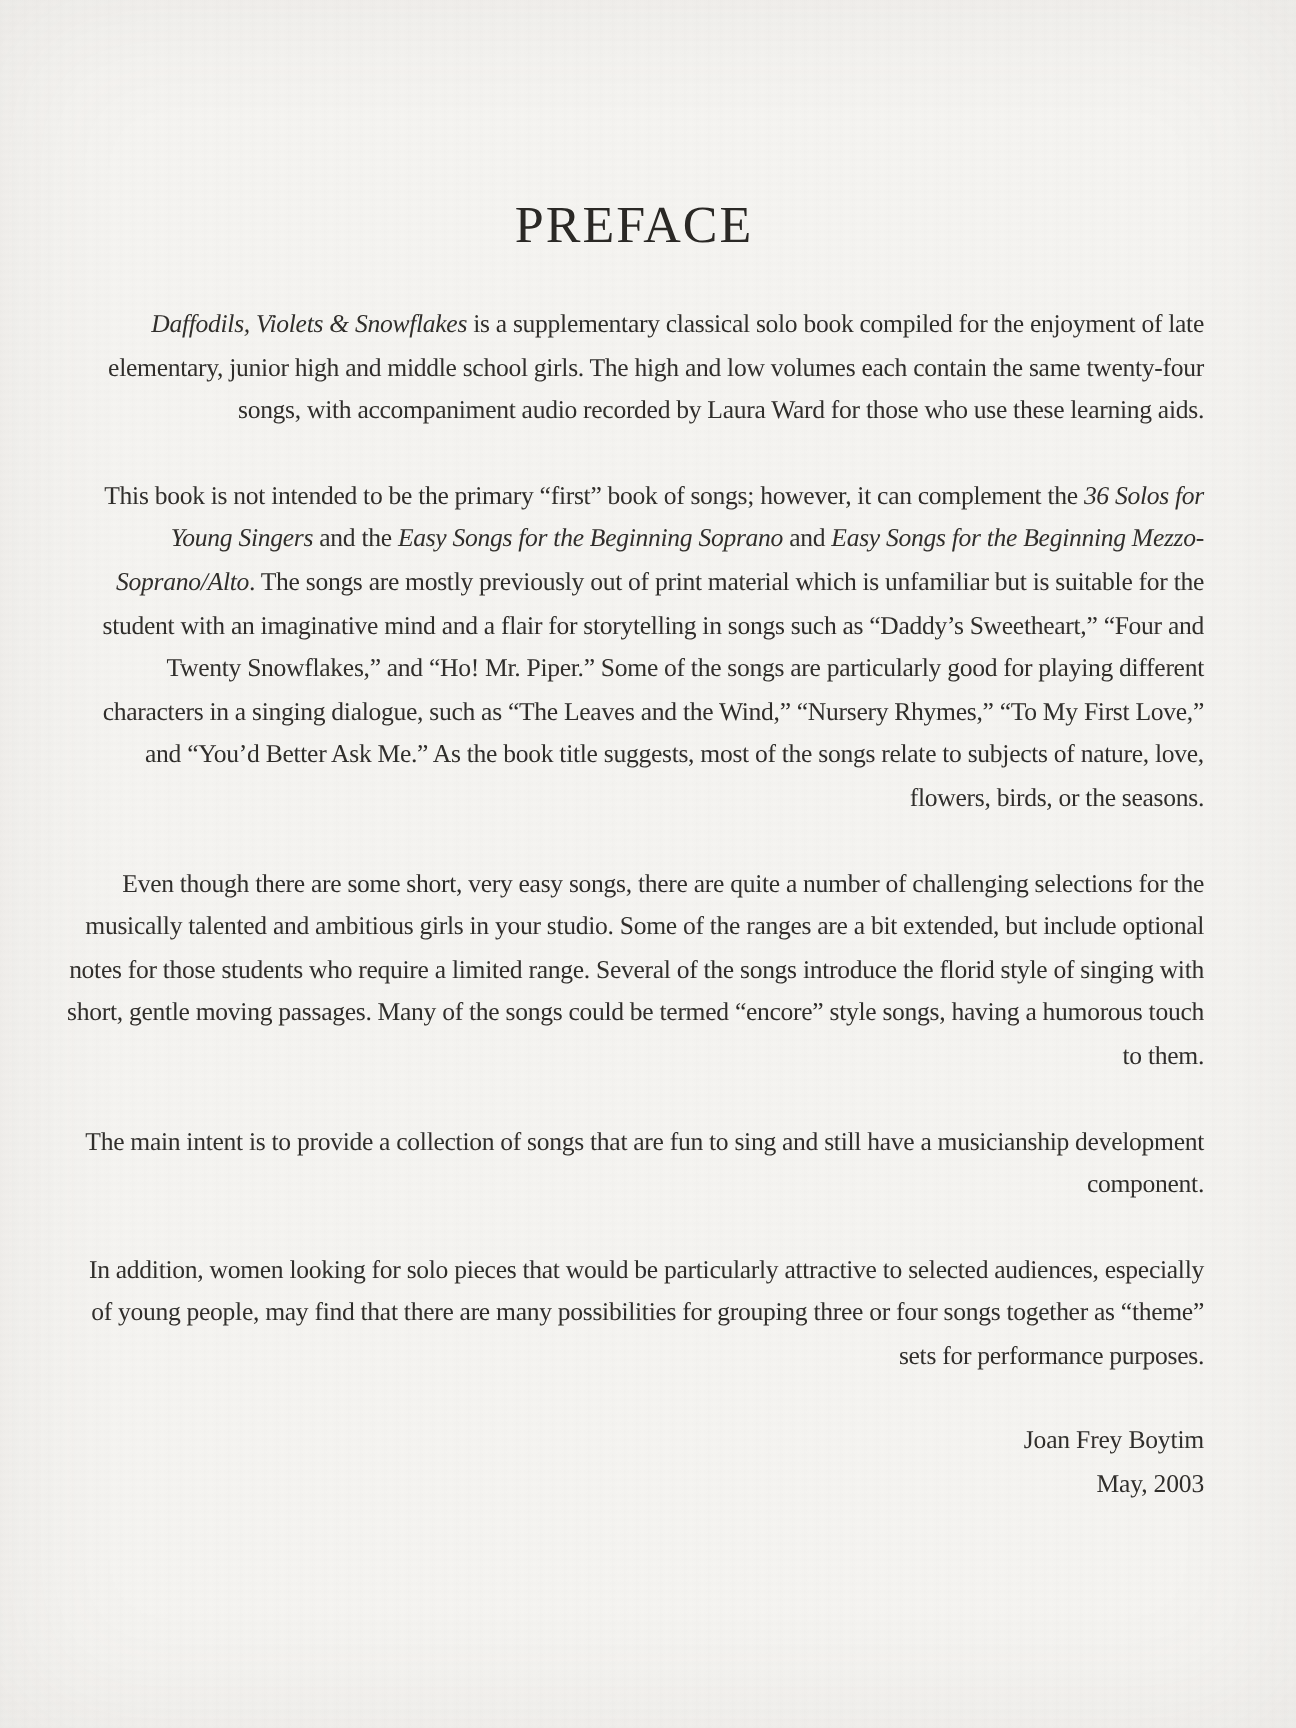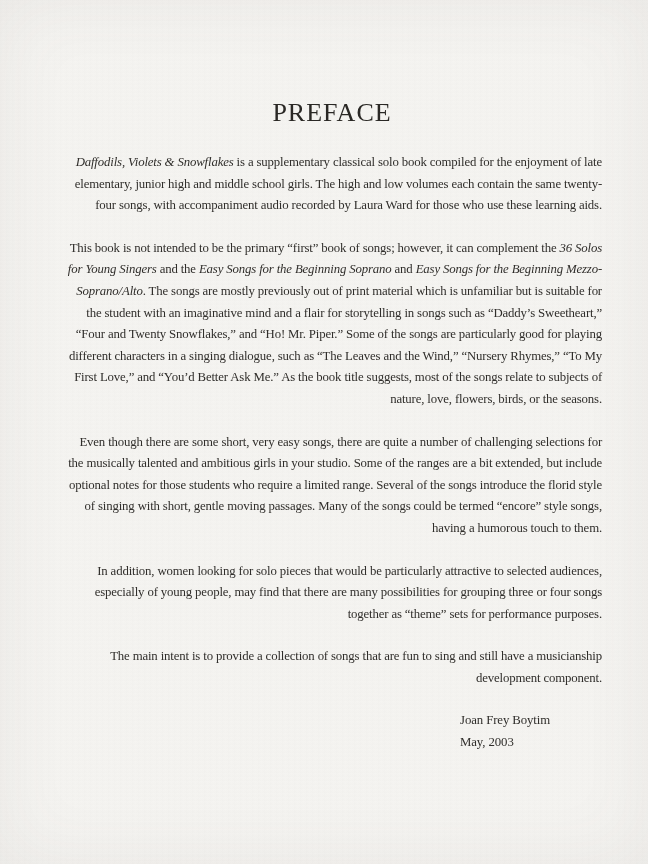--- a/index.html
+++ b/index.html
@@ -11,21 +11,21 @@
     position: relative;
     width: 648px;
     height: 864px;
     margin: 0 auto;
     box-sizing: border-box;
     background: #f5f4f1;
     background-image:
       repeating-linear-gradient(0deg, rgba(0,0,0,0.008) 0px, rgba(255,255,255,0.01) 2px, rgba(0,0,0,0.006) 4px),
       repeating-linear-gradient(90deg, rgba(0,0,0,0.006) 0px, rgba(255,255,255,0.008) 3px, rgba(0,0,0,0.005) 6px);
     box-shadow: inset 0 0 70px rgba(95, 90, 78, 0.07);
-    padding: 98px 46px 0 62px;
+    padding: 98px 46px 0 32px;
     font-family: "Liberation Serif", "DejaVu Serif", serif;
     color: #302e2b;
     overflow: hidden;
   }
   .title {
     margin: 0 0 24px 0;
     text-align: center;
     font-size: 26px;
     font-weight: normal;
     letter-spacing: 1px;
@@ -41,31 +41,32 @@
     -webkit-hyphens: auto;
   }
   .body-text i {
     font-style: italic;
   }
   .signature {
     margin: 1px 0 0 398px;
     font-size: 12.8px;
     line-height: 21.6px;
     letter-spacing: -0.1px;
+    text-align: right;
   }
 </style>
 </head>
 <body>
 
 <div class="page">
   <h1 class="title">PREFACE</h1>
   <div class="body-text">
       <p><i>Daffodils, Violets &amp; Snowflakes</i><span> is a supplementary classical solo book compiled for the enjoyment of late elementary, junior high and middle school girls. The high and low volumes each contain the same twenty-four songs, with accompaniment audio recorded by Laura Ward for those who use these learning aids.</span></p>
       <p><span>This book is not intended to be the primary “first” book of songs; however, it can complement the </span><i>36 Solos for Young Singers</i><span> and the </span><i>Easy Songs for the Beginning Soprano</i><span> and </span><i>Easy Songs for the Beginning Mezzo-Soprano/Alto</i><span>. The songs are mostly previously out of print material which is unfamiliar but is suitable for the student with an imaginative mind and a flair for storytelling in songs such as “Daddy’s Sweetheart,” “Four and Twenty Snowflakes,” and “Ho! Mr. Piper.” Some of the songs are particularly good for playing different characters in a singing dialogue, such as “The Leaves and the Wind,” “Nursery Rhymes,” “To My First Love,” and “You’d Better Ask Me.” As the book title suggests, most of the songs relate to subjects of nature, love, flowers, birds, or the seasons.</span></p>
       <p><span>Even though there are some short, very easy songs, there are quite a number of challenging selections for the musically talented and ambitious girls in your studio. Some of the ranges are a bit extended, but include optional notes for those students who require a limited range. Several of the songs introduce the florid style of singing with short, gentle moving passages. Many of the songs could be termed “encore” style songs, having a humorous touch to them.</span></p>
+      <p><span>The main intent is to provide a collection of songs that are fun to sing and still have a musicianship development component.</span></p>
       <p><span>In addition, women looking for solo pieces that would be particularly attractive to selected audiences, especially of young people, may find that there are many possibilities for grouping three or four songs together as “theme” sets for performance purposes.</span></p>
-      <p><span>The main intent is to provide a collection of songs that are fun to sing and still have a musicianship development component.</span></p>
     </div>
   <div class="signature">
     <div>Joan Frey Boytim</div>
     <div>May, 2003</div>
   </div>
 </div>
 
 </body></html>

